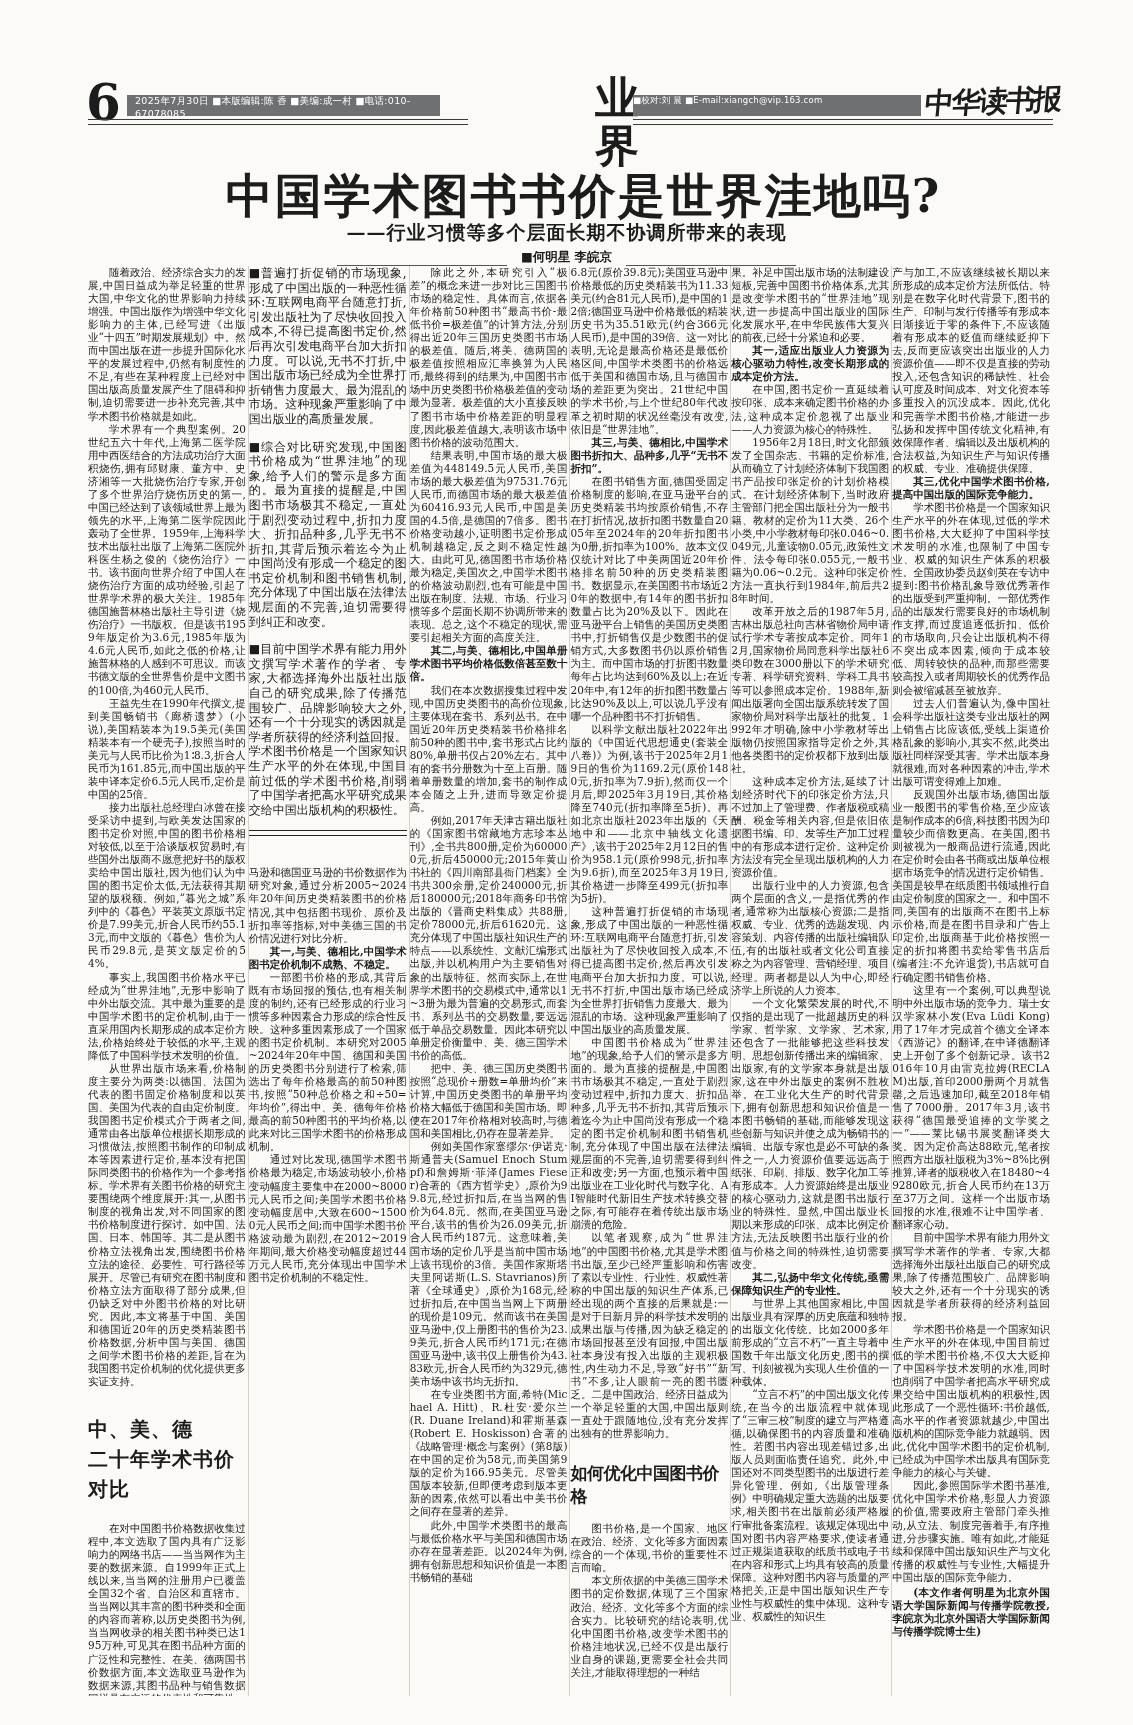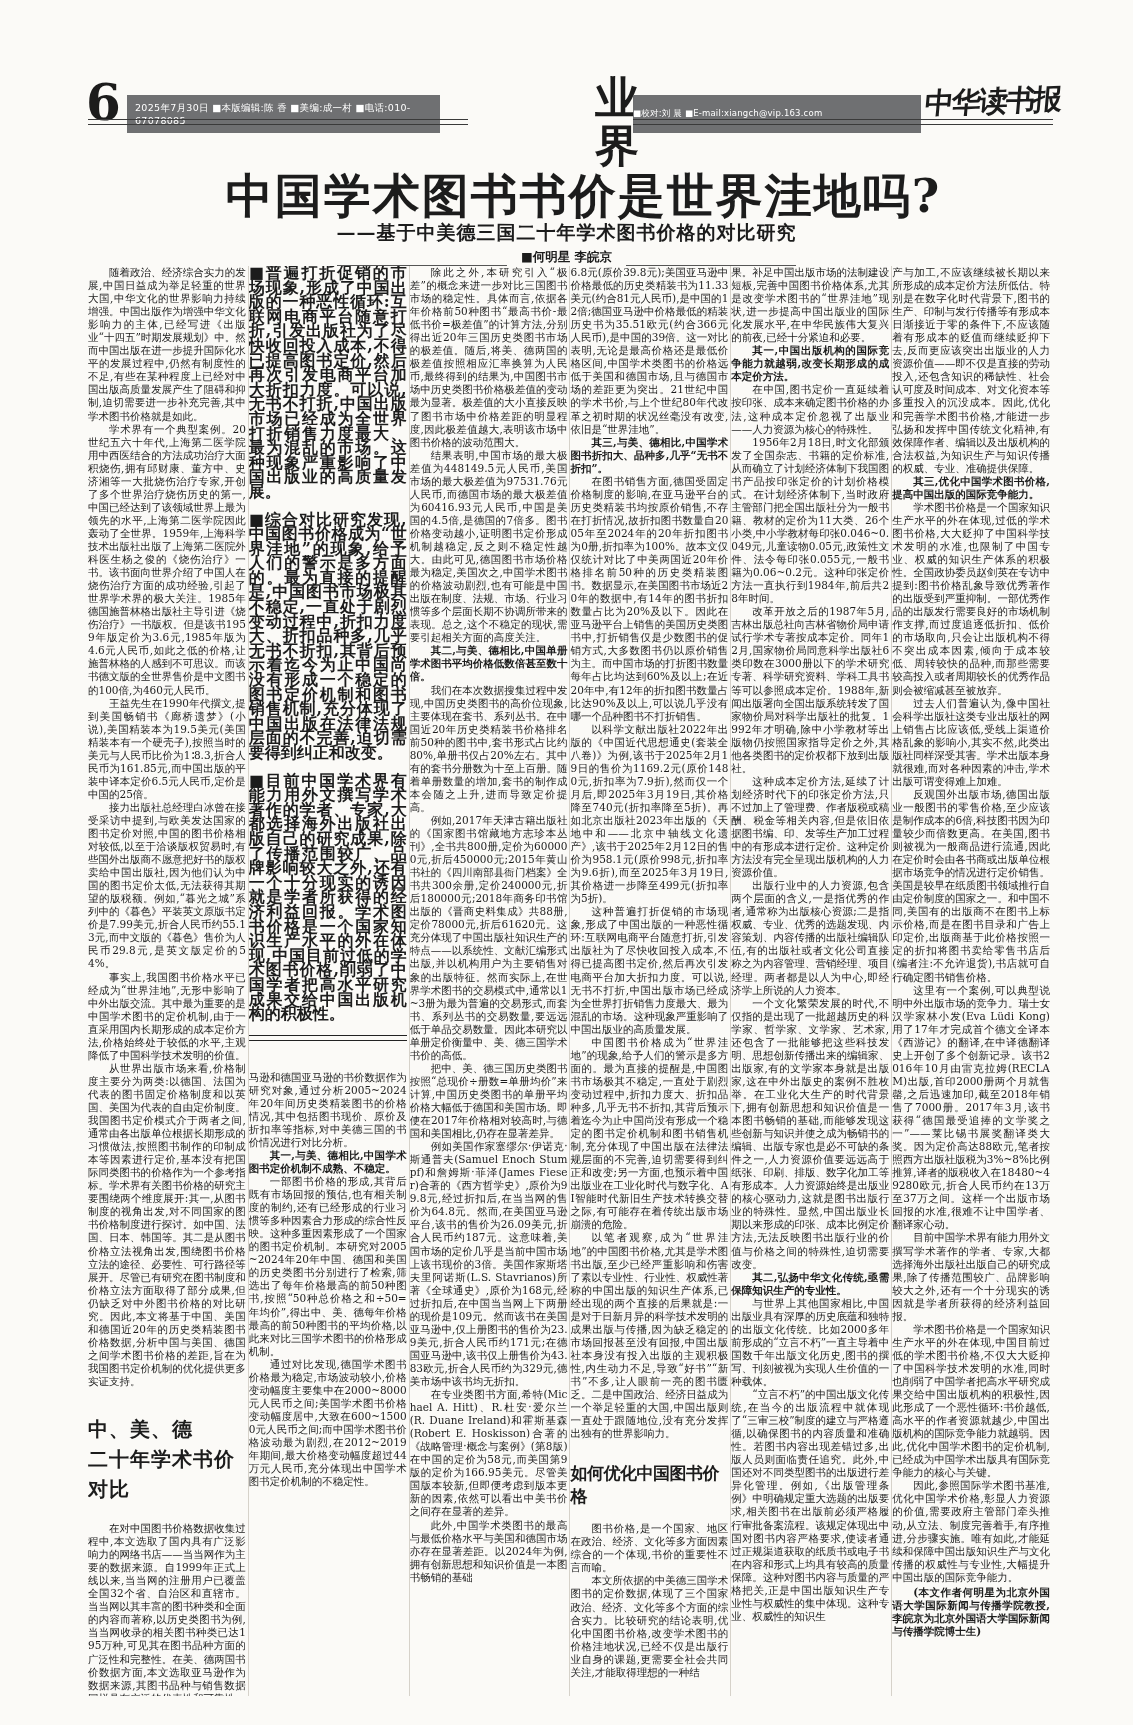--- a/index.html
+++ b/index.html
@@ -6,22 +6,22 @@
     --paper:#fbfaf7; --ink:#1c1c1c; --bar:#6f7072; --rule:#d6d2ca;
   }
   html,body{margin:0;padding:0;background:#e8e6e1;}
   .page{
     position:relative; width:1133px; height:1725px; margin:0 auto;
     background:var(--paper); color:var(--ink); overflow:hidden;
     font-family:"DejaVu Serif", serif;
   }
   
   .pagenum{position:absolute;left:86px;top:78px;font-size:50px;font-weight:bold;line-height:1;}
-  .bar{position:absolute;top:95px;height:38px;background:var(--bar);color:#fff;
-       display:flex;align-items:center;font-family:"DejaVu Sans",sans-serif;}
+  .bar{position:absolute;top:95px;height:21px;background:var(--bar);color:#fff;
+       display:flex;font-family:"DejaVu Sans",sans-serif;}
   .bar-left{left:127px;width:305px;font-size:9.5px;padding-left:8px;letter-spacing:.3px;}
   .bar-right{left:633px;width:288px;font-size:8.5px;letter-spacing:.2px;}
   .section-title{position:absolute;left:470px;top:74px;width:195px;text-align:right;
        font-size:44px;font-weight:bold;letter-spacing:26px;text-indent:26px;line-height:1.1;}
   .masthead{position:absolute;left:925px;top:82px;width:135px;font-size:29px;font-weight:bold;
        transform:skewX(-7deg) rotate(-2deg);letter-spacing:-2px;white-space:nowrap;}
   .hrule{position:absolute;height:4px;border-top:1px solid #3a3a3a;border-bottom:1px solid #3a3a3a;}
   .hrule-left{left:88px;top:119px;width:380px;}
   .hrule-right{left:633px;top:119px;width:420px;}
   
@@ -34,21 +34,21 @@
   .byline-rule{display:inline-block;width:170px;height:0;border-top:1px solid #555;}
   
   .columns{position:absolute;left:88px;top:266px;width:962px;height:1430px;display:flex;}
   .col{flex:1 1 0;min-width:0;padding-right:2px;margin-right:0;border-right:1px solid var(--rule);
        overflow:hidden;height:100%;}
   .col:last-child{border-right:none;padding-right:0;}
   .blk-p{font-size:10.5px;line-height:13.05px;text-align:justify;text-indent:2em;
        margin:0;word-break:break-all;}
   .blk-p.noindent{text-indent:0;}
   .blk-bold{font-weight:bold;}
-  .blk-lead{font-size:16px;line-height:14.6px;font-weight:bold;text-align:justify;
+  .blk-lead{font-size:12px;line-height:14.6px;font-weight:normal;text-align:justify;
        margin:0 0 13px 0;word-break:break-all;}
   .blk-h{font-size:20px;font-weight:bold;line-height:1.5;letter-spacing:1px;
        margin:26px 0 18px 0;white-space:pre-line;}
   .blk-h2{font-size:17px;font-weight:bold;letter-spacing:-.5px;margin:22px 0 14px 0;}
   .blk-divider{height:4px;border-top:1px solid #222;border-bottom:1px solid #222;margin:10px 0 30px 0;}
   .blk-note{font-size:10.5px;line-height:13.05px;font-weight:bold;text-align:justify;
        text-indent:2em;margin-top:2px;word-break:break-all;}
 </style>
 </head>
 <body>
@@ -61,21 +61,21 @@
   </div>
   <div class="section-title">业 界</div>
   <div class="bar bar-right">
     <span>■校对:刘 晨  ■E-mail:xiangch@vip.163.com</span>
   </div>
   <div class="masthead">中华读书报</div>
   <div class="hrule hrule-left"></div>
   <div class="hrule hrule-right"></div>
 
   <h1 class="headline">中国学术图书书价是世界洼地吗?</h1>
-  <div class="subhead">——基于中美德三国二十年学术图书价格的对比研究</div>
+  <div class="subhead">——行业习惯等多个层面长期不协调所带来的表现</div>
   <div class="byline-row">
     <span class="byline-rule"></span>
     <span>■何明星 李皖京</span>
     <span class="byline-rule"></span>
   </div>
 
   <main class="columns">
     <section class="col">
         <div class="blk-p">随着政治、经济综合实力的发展,中国日益成为举足轻重的世界大国,中华文化的世界影响力持续增强。中国出版作为增强中华文化影响力的主体,已经写进《出版业“十四五”时期发展规划》中。然而中国出版在进一步提升国际化水平的发展过程中,仍然有制度性的不足,有些在某种程度上已经对中国出版高质量发展产生了阻碍和抑制,迫切需要进一步补充完善,其中学术图书价格就是如此。</div>
         <div class="blk-p">学术界有一个典型案例。20世纪五六十年代,上海第二医学院用中西医结合的方法成功治疗大面积烧伤,拥有邱财康、董方中、史济湘等一大批烧伤治疗专家,开创了多个世界治疗烧伤历史的第一,中国已经达到了该领域世界上最为领先的水平,上海第二医学院因此轰动了全世界。1959年,上海科学技术出版社出版了上海第二医院外科医生杨之俊的《烧伤治疗》一书。该书面向世界介绍了中国人在烧伤治疗方面的成功经验,引起了世界学术界的极大关注。1985年德国施普林格出版社主导引进《烧伤治疗》一书版权。但是该书1959年版定价为3.6元,1985年版为4.6元人民币,如此之低的价格,让施普林格的人感到不可思议。而该书德文版的全世界售价是中文图书的100倍,为460元人民币。</div>
@@ -115,21 +115,21 @@
         <div class="blk-p">以科学文献出版社2022年出版的《中国近代思想通史(套装全八卷)》为例,该书于2025年2月19日的售价为1169.2元(原价1480元,折扣率为7.9折),然而仅一个月后,即2025年3月19日,其价格降至740元(折扣率降至5折)。再如北京出版社2023年出版的《天地中和——北京中轴线文化遗产》,该书于2025年2月12日的售价为958.1元(原价998元,折扣率为9.6折),而至2025年3月19日,其价格进一步降至499元(折扣率为5折)。</div>
         <div class="blk-p">这种普遍打折促销的市场现象,形成了中国出版的一种恶性循环:互联网电商平台随意打折,引发出版社为了尽快收回投入成本,不得已提高图书定价,然后再次引发电商平台加大折扣力度。可以说,无书不打折,中国出版市场已经成为全世界打折销售力度最大、最为混乱的市场。这种现象严重影响了中国出版业的高质量发展。</div>
         <div class="blk-p">中国图书价格成为“世界洼地”的现象,给予人们的警示是多方面的。最为直接的提醒是,中国图书市场极其不稳定,一直处于剧烈变动过程中,折扣力度大、折扣品种多,几乎无书不折扣,其背后预示着迄今为止中国尚没有形成一个稳定的图书定价机制和图书销售机制,充分体现了中国出版在法律法规层面的不完善,迫切需要得到纠正和改变;另一方面,也预示着中国出版业在工业化时代与数字化、AI智能时代新旧生产技术转换交替之际,有可能存在着传统出版市场崩溃的危险。</div>
         <div class="blk-p">以笔者观察,成为“世界洼地”的中国图书价格,尤其是学术图书出版,至少已经严重影响和伤害了素以专业性、行业性、权威性著称的中国出版的知识生产体系,已经出现的两个直接的后果就是:一是对于日新月异的科学技术发明的成果出版与传播,因为缺乏稳定的市场回报甚至没有回报,中国出版社本身没有投入出版的主观积极性,内生动力不足,导致“好书”“新书”不多,让人眼前一亮的图书匮乏。二是中国政治、经济日益成为一个举足轻重的大国,中国出版则一直处于跟随地位,没有充分发挥出独有的世界影响力。</div>
         <div class="blk-h2">如何优化中国图书价格</div>
         <div class="blk-p">图书价格,是一个国家、地区在政治、经济、文化等多方面因素综合的一个体现,书价的重要性不言而喻。</div>
         <div class="blk-p">本文所依据的中美德三国学术图书的定价数据,体现了三个国家政治、经济、文化等多个方面的综合实力。比较研究的结论表明,优化中国图书价格,改变学术图书的价格洼地状况,已经不仅是出版行业自身的课题,更需要全社会共同关注,才能取得理想的一种结</div>
       </section>
     <section class="col">
         <div class="blk-p noindent">果。补足中国出版市场的法制建设短板,完善中国图书价格体系,尤其是改变学术图书的“世界洼地”现状,进一步提高中国出版业的国际化发展水平,在中华民族伟大复兴的前夜,已经十分紧迫和必要。</div>
-        <div class="blk-p blk-bold">其一,中国出版机构的国际竞争能力就越弱,改变长期形成的成本定价方法。</div>
+        <div class="blk-p blk-bold">其一,适应出版业人力资源为核心驱动力特性,改变长期形成的成本定价方法。</div>
         <div class="blk-p">在中国,图书定价一直延续着按印张、成本来确定图书价格的办法,这种成本定价忽视了出版业——人力资源为核心的特殊性。</div>
         <div class="blk-p">1956年2月18日,时文化部颁发了全国杂志、书籍的定价标准,从而确立了计划经济体制下我国图书产品按印张定价的计划价格模式。在计划经济体制下,当时政府主管部门把全国出版社分为一般书籍、教材的定价为11大类、26个小类,中小学教材每印张0.046~0.049元,儿童读物0.05元,政策性文件、法令每印张0.055元,一般书籍为0.06~0.2元。这种印张定价方法一直执行到1984年,前后共28年时间。</div>
         <div class="blk-p">改革开放之后的1987年5月,吉林出版总社向吉林省物价局申请试行学术专著按成本定价。同年12月,国家物价局同意科学出版社6类印数在3000册以下的学术研究专著、科学研究资料、学科工具书等可以参照成本定价。1988年,新闻出版署向全国出版系统转发了国家物价局对科学出版社的批复。1992年才明确,除中小学教材等出版物仍按照国家指导定价之外,其他各类图书的定价权都下放到出版社。</div>
         <div class="blk-p">这种成本定价方法,延续了计划经济时代下的印张定价方法,只不过加上了管理费、作者版税或稿酬、税金等相关内容,但是依旧依据图书编、印、发等生产加工过程中的有形成本进行定价。这种定价方法没有完全呈现出版机构的人力资源价值。</div>
         <div class="blk-p">出版行业中的人力资源,包含两个层面的含义,一是指优秀的作者,通常称为出版核心资源;二是指权威、专业、优秀的选题发现、内容策划、内容传播的出版社编辑队伍,有的出版社或者文化公司直接称之为内容管理、营销经理、项目经理。两者都是以人为中心,即经济学上所说的人力资本。</div>
         <div class="blk-p">一个文化繁荣发展的时代,不仅指的是出现了一批超越历史的科学家、哲学家、文学家、艺术家,还包含了一批能够把这些科技发明、思想创新传播出来的编辑家、出版家,有的文学家本身就是出版家,这在中外出版史的案例不胜枚举。在工业化大生产的时代背景下,拥有创新思想和知识价值是一本图书畅销的基础,而能够发现这些创新与知识并使之成为畅销书的编辑、出版专家也是必不可缺的条件之一,人力资源价值要远远高于纸张、印刷、排版、数字化加工等有形成本。人力资源始终是出版业的核心驱动力,这就是图书出版行业的特殊性。显然,中国出版业长期以来形成的印张、成本比例定价方法,无法反映图书出版行业的价值与价格之间的特殊性,迫切需要改变。</div>
         <div class="blk-p blk-bold">其二,弘扬中华文化传统,亟需保障知识生产的专业性。</div>
         <div class="blk-p">与世界上其他国家相比,中国出版业具有深厚的历史底蕴和独特的出版文化传统。比如2000多年前形成的“立言不朽”一直主导着中国数千年出版文化历史,图书的撰写、刊刻被视为实现人生价值的一种载体。</div>
         <div class="blk-p">“立言不朽”的中国出版文化传统,在当今的出版流程中就体现了“三审三校”制度的建立与严格遵循,以确保图书的内容质量和准确性。若图书内容出现差错过多,出版人员则面临责任追究。此外,中国还对不同类型图书的出版进行差异化管理。例如,《出版管理条例》中明确规定重大选题的出版要求,相关图书在出版前必须严格履行审批备案流程。该规定体现出中国对图书内容严格要求,使读者通过正规渠道获取的纸质书或电子书在内容和形式上均具有较高的质量保障。这种对图书内容与质量的严格把关,正是中国出版知识生产专业性与权威性的集中体现。这种专业、权威性的知识生</div>
       </section>

